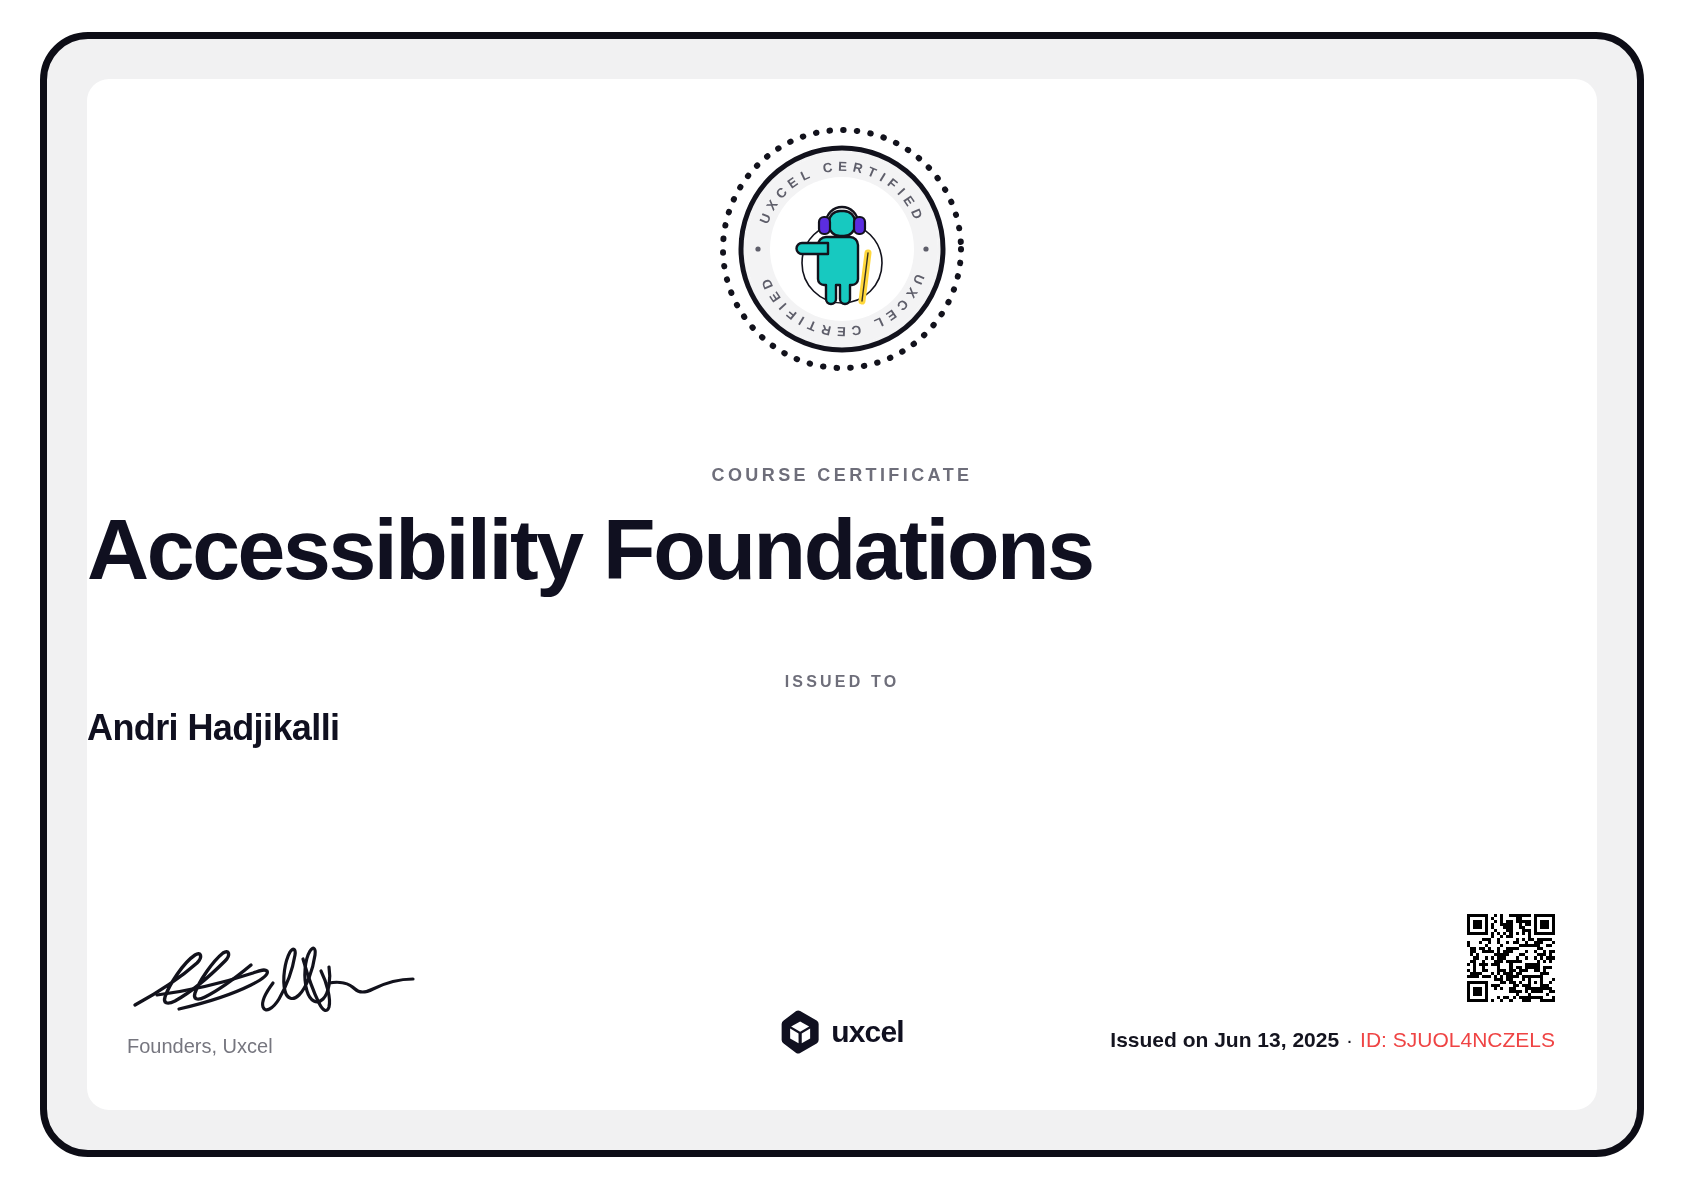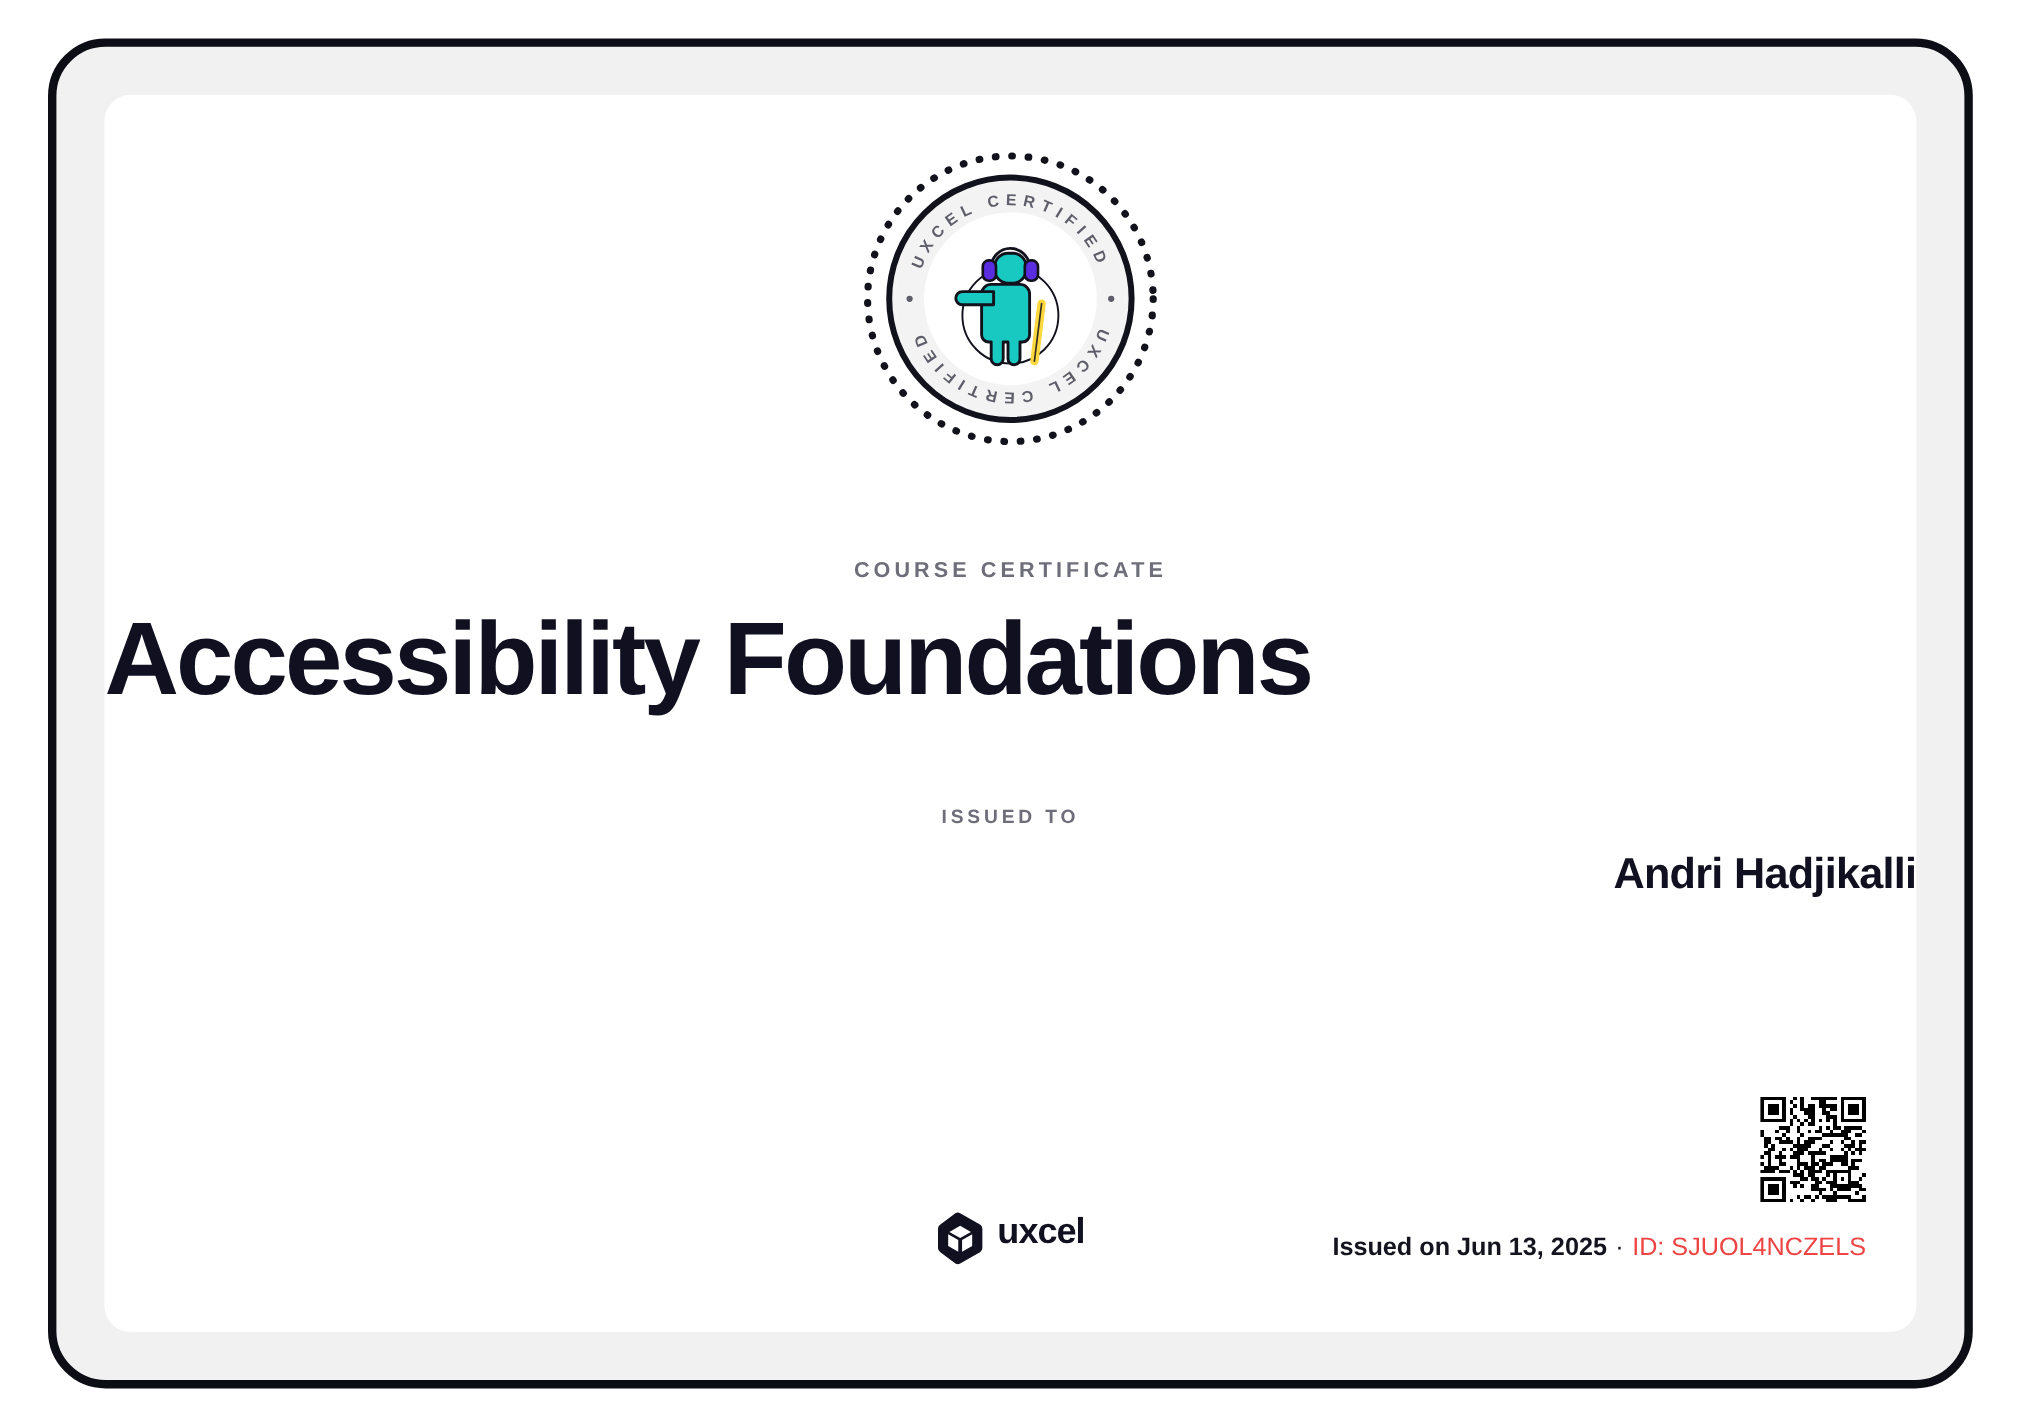--- a/index.html
+++ b/index.html
@@ -56,21 +56,21 @@
     color: #101020;
     font-size: 86px;
     font-weight: bold;
     letter-spacing: -2.4px;
     line-height: 1.05;
   }
 
   .recipient {
     position: absolute; left: 0; right: 0;
     top: 628px;
-    text-align: right;
+    text-align: left;
     color: #101020;
     font-size: 36px;
     font-weight: bold;
     letter-spacing: -0.6px;
   }
 
   .blurb {
     position: absolute;
     left: 50%; transform: translateX(-50%);
     top: 710px;
@@ -92,21 +92,21 @@
     margin-top: 14px;
     color: #76767f;
     font-size: 20px;
   }
 
   .brand {
     position: absolute;
     left: 50%; transform: translateX(-50%);
     bottom: 56px;
     display: flex;
-    align-items: flex-start;
+    align-items: center;
     gap: 11px;
   }
   .brand-mark { width: 40px; height: 44px; display: block; }
   .brand-word {
     color: #101020;
     font-size: 30px;
     font-weight: bold;
     letter-spacing: -0.8px;
   }
 
@@ -183,20 +183,42 @@
 
     <div class="kicker kicker-course">COURSE CERTIFICATE</div>
 
     <div class="cert-title">Accessibility Foundations</div>
 
     <div class="kicker kicker-issued">ISSUED TO</div>
 
     <div class="recipient">Andri Hadjikalli</div>
 
 
+    <div class="sig-block">
+      <svg class="sig-svg" viewBox="0 0 300 82">
+        <g fill="none" stroke="#12121c" stroke-linecap="round" stroke-linejoin="round">
+          <path d="M8,66 C30,54 52,40 70,24 C76,18 74,12 68,16 C56,24 42,46 38,58
+                   C36,64 40,66 48,62 C66,52 86,34 98,22 C104,16 102,10 96,14
+                   C86,22 72,42 68,54 C66,60 70,62 78,58 C94,50 112,36 124,26" stroke-width="3.4"></path>
+          <path d="M30,56 C60,52 96,44 126,34 C134,31 138,30 140,32
+                   C142,35 136,40 124,46 C104,56 78,64 52,70" stroke-width="3.2"></path>
+          <path d="M146,44 C140,52 134,62 136,68 C138,74 146,70 152,60
+                   C160,46 166,28 168,16 C169,10 166,8 163,13
+                   C158,22 155,40 158,52 C160,60 166,62 172,56
+                   C180,48 186,30 188,16 C189,9 186,7 183,12
+                   C178,20 176,38 180,52 C183,62 190,66 196,60
+                   C202,54 204,40 202,28" stroke-width="3.2"></path>
+          <path d="M176,20 C180,34 186,52 192,64 C196,72 200,74 202,68
+                   C204,60 200,44 194,32" stroke-width="3.2"></path>
+          <path d="M202,44 C212,42 222,44 228,50 C232,54 238,54 246,50
+                   C258,44 272,40 286,40" stroke-width="3.2"></path>
+        </g>
+      </svg>
+      <div class="sig-caption">Founders, Uxcel</div>
+    </div>
 
     <div class="brand">
       <svg class="brand-mark" viewBox="0 0 40 44">
         <path d="M20,1 L36.5,10.5 a4,4 0 0 1 2,3.5 v16 a4,4 0 0 1 -2,3.5
                  L20,43 a4,4 0 0 1 -4,0 L3.5,33.5 a4,4 0 0 1 -2,-3.5 v-16
                  a4,4 0 0 1 2,-3.5 L16,1 a4,4 0 0 1 4,0 z" fill="#101020"></path>
         <g fill="#ffffff">
           <path d="M20,11.5 L29,16.6 L20,21.7 L11,16.6 z"></path>
           <path d="M10,18.6 L18.4,23.4 v9.8 L10,28.4 z"></path>
           <path d="M30,18.6 L21.6,23.4 v9.8 L30,28.4 z"></path>

